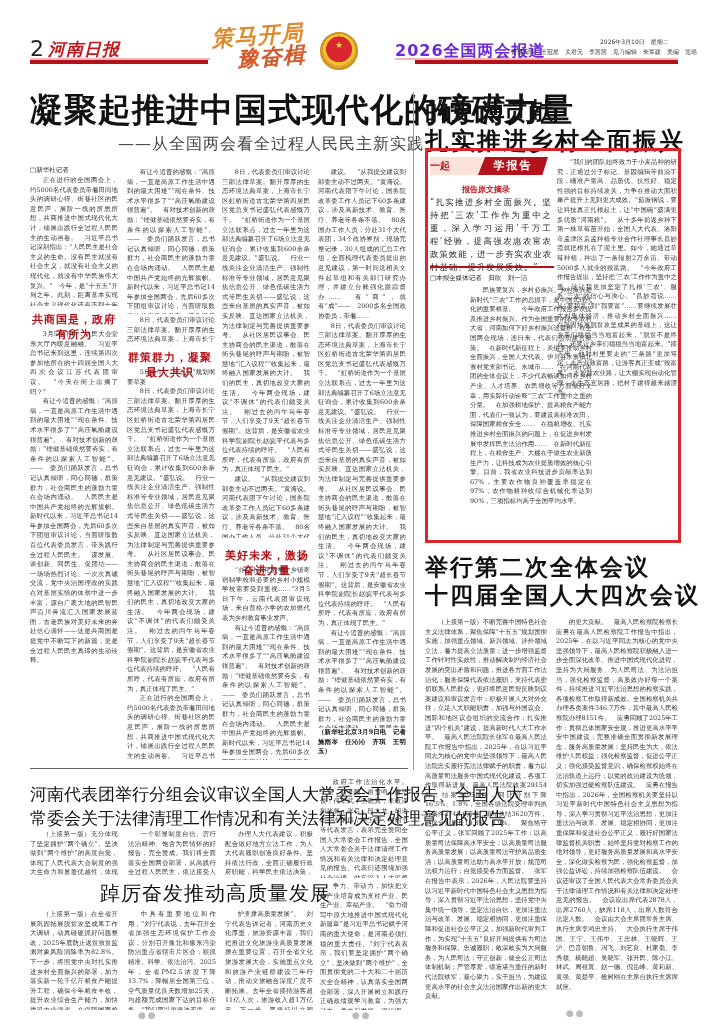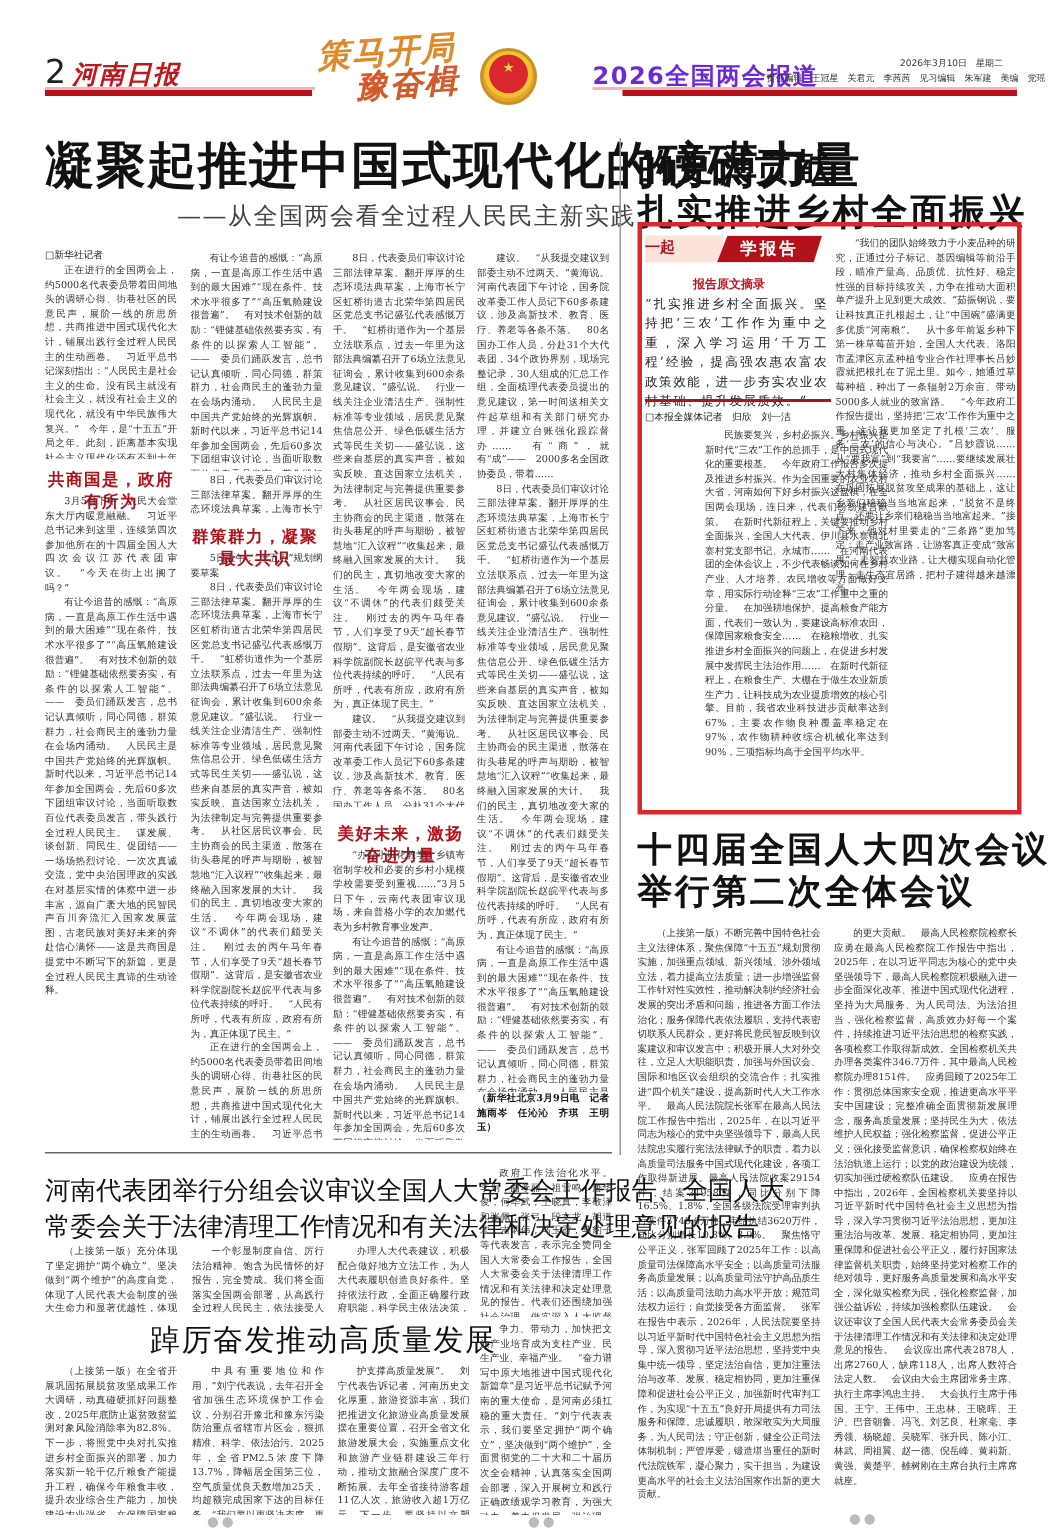--- a/index.html
+++ b/index.html
@@ -125,22 +125,22 @@
 <div class="abs excerpt-rule"></div>
 <div class="abs byline" style="left:430px;top:274px;">□本报全媒体记者　归欣　刘一洁</div>
 <div class="abs col" style="left:430px;top:286px;width:122px;height:250px;margin-left:40px;">
     <p>民族要复兴，乡村必振兴。乡村振兴是新时代“三农”工作的总抓手，是中国式现代化的重要根基。　今年政府工作报告多次提及推进乡村振兴。作为全国重要的农业农村大省，河南如何下好乡村振兴这盘棋，在全国两会现场，连日来，代表们纷纷建言献策。　在新时代新征程上，关键要推动乡村全面振兴，全国人大代表、伊川县水寨镇北寨村党支部书记、永城市……　在河南代表团的全体会议上，不少代表畅谈如何在乡村产业、人才培养、农民增收等方面做好文章，用实际行动诠释“三农”工作重中之重的分量。　在加强耕地保护、提高粮食产能方面，代表们一致认为，要建设高标准农田，保障国家粮食安全……　在稳粮增收、扎实推进乡村全面振兴的问题上，在促进乡村发展中发挥民主法治作用……　在新时代新征程上，在粮食生产、大棚在于做生农业新质生产力，让科技成为农业提质增效的核心引擎。目前，我省农业科技进步贡献率达到67%，主要农作物良种覆盖率稳定在97%，农作物耕种收综合机械化率达到90%，三项指标均高于全国平均水平。</p>
   </div>
 <div class="abs col" style="left:557px;top:158px;width:120px;height:378px;">
     <p>“我们的团队始终致力于小麦品种的研究，正通过分子标记、基因编辑等前沿手段，瞄准产量高、品质优、抗性好、稳定性强的目标持续攻关，力争在推动大面积单产提升上见到更大成效。”茹振钢说，要让科技真正扎根起土，让“中国碗”盛满更多优质“河南粮”。　从十多年前返乡种下第一株草莓苗开始，全国人大代表、洛阳市孟津区京孟种植专业合作社理事长吕妙霞就把根扎在了泥土里。如今，她通过草莓种植，种出了一条辐射2万余亩、带动5000多人就业的致富路。　“今年政府工作报告提出，坚持把‘三农’工作作为重中之重。这让我更加坚定了扎根‘三农’、服务‘三农’的信心与决心。”吕妙霞说……　从“要我富”到“我要富”……要继续发展壮大村集体经济，推动乡村全面振兴……　在巩固拓展脱贫攻坚成果的基础上，这让乡亲们稳稳当当地富起来，“脱贫不是终点，还要让乡亲们稳稳当当地富起来。”接下来，他对村里要走的“三条路”更加笃定：走产业致富路，让游客真正变成“致富果”；走智慧农业路，让大棚实现自动化管理；走生态宜居路，把村子建得越来越漂亮。</p>
   </div>
 
 <div class="abs h2-right">
+  <div>举行第二次全体会议</div>
   <div>十四届全国人大四次会议</div>
-  <div>举行第二次全体会议</div>
 </div>
 <div class="abs col" style="left:425px;top:618px;width:122px;height:392px;">
     <p>（上接第一版）不断完善中国特色社会主义法律体系，聚焦保障“十五五”规划贯彻实施，加强重点领域、新兴领域、涉外领域立法，着力提高立法质量；进一步增强监督工作针对性实效性，推动解决制约经济社会发展的突出矛盾和问题，推进各方面工作法治化；服务保障代表依法履职，支持代表密切联系人民群众，更好将民意民智反映到议案建议和审议发言中；积极开展人大对外交往，立足人大职能职责，加强与外国议会、国际和地区议会组织的交流合作；扎实推进“四个机关”建设，提高新时代人大工作水平。　最高人民法院院长张军在最高人民法院工作报告中指出，2025年，在以习近平同志为核心的党中央坚强领导下，最高人民法院忠实履行宪法法律赋予的职责，着力以高质量司法服务中国式现代化建设，各项工作取得新进展。最高人民法院收案29154件，结案31958件，同比分别下降16.5%、1.8%，全国各级法院受理审判执行案件3748.6万件，审结执结3620万件，同比分别增长10.8%、8.9%。　聚焦恪守公平正义，张军回顾了2025年工作：以高质量司法保障高水平安全；以高质量司法服务高质量发展；以高质量司法守护高品质生活；以高质量司法助力高水平开放；规范司法权力运行；自觉接受各方面监督。　张军在报告中表示，2026年，人民法院要坚持以习近平新时代中国特色社会主义思想为指导，深入贯彻习近平法治思想，坚持党中央集中统一领导，坚定法治自信，更加注重法治与改革、发展、稳定相协同，更加注重保障和促进社会公平正义，加强新时代审判工作，为实现“十五五”良好开局提供有力司法服务和保障。忠诚履职，敢深敢实为大局服务，为人民司法；守正创新，健全公正司法体制机制；严管厚爱，锻造堪当重任的新时代法院铁军，凝心聚力，实干担当，为建设更高水平的社会主义法治国家作出新的更大贡献。</p>
   </div>
 <div class="abs col" style="left:556px;top:618px;width:122px;height:392px;">
     <p>的更大贡献。　最高人民检察院检察长应勇在最高人民检察院工作报告中指出，2025年，在以习近平同志为核心的党中央坚强领导下，最高人民检察院积极融入进一步全面深化改革、推进中国式现代化进程，坚持为大局服务、为人民司法、为法治担当，强化检察监督，高质效办好每一个案件，持续推进习近平法治思想的检察实践，各项检察工作取得新成效。全国检察机关共办理各类案件346.7万件，其中最高人民检察院办理8151件。　应勇回顾了2025年工作：贯彻总体国家安全观，推进更高水平平安中国建设；完整准确全面贯彻新发展理念，服务高质量发展；坚持民生为大，依法维护人民权益；强化检察监督，促进公平正义；强化接受监督意识，确保检察权始终在法治轨道上运行；以党的政治建设为统领，切实加强过硬检察队伍建设。　应勇在报告中指出，2026年，全国检察机关要坚持以习近平新时代中国特色社会主义思想为指导，深入学习贯彻习近平法治思想，更加注重法治与改革、发展、稳定相协同，更加注重保障和促进社会公平正义，履行好国家法律监督机关职责，始终坚持党对检察工作的绝对领导，更好服务高质量发展和高水平安全，深化做实检察为民，强化检察监督，加强公益诉讼，持续加强检察队伍建设。　会议还审议了全国人民代表大会常务委员会关于法律清理工作情况和有关法律和决定处理意见的报告。　会议应出席代表2878人，出席2760人，缺席118人，出席人数符合法定人数。　会议由大会主席团常务主席、执行主席李鸿忠主持。　大会执行主席于伟国、王宁、王伟中、王忠林、王晓晖、王沪、巴音朝鲁、冯飞、刘艺良、杜家毫、李秀领、杨晓超、吴晓军、张升民、陈小江、林武、周祖翼、赵一德、倪岳峰、黄莉新、黄强、黄楚平、雒树刚在主席台执行主席席就座。</p>
   </div>
 <div class="abs dots" style="left:566px;top:1008px;">●●</div>
 
 <div class="abs h2-left">

